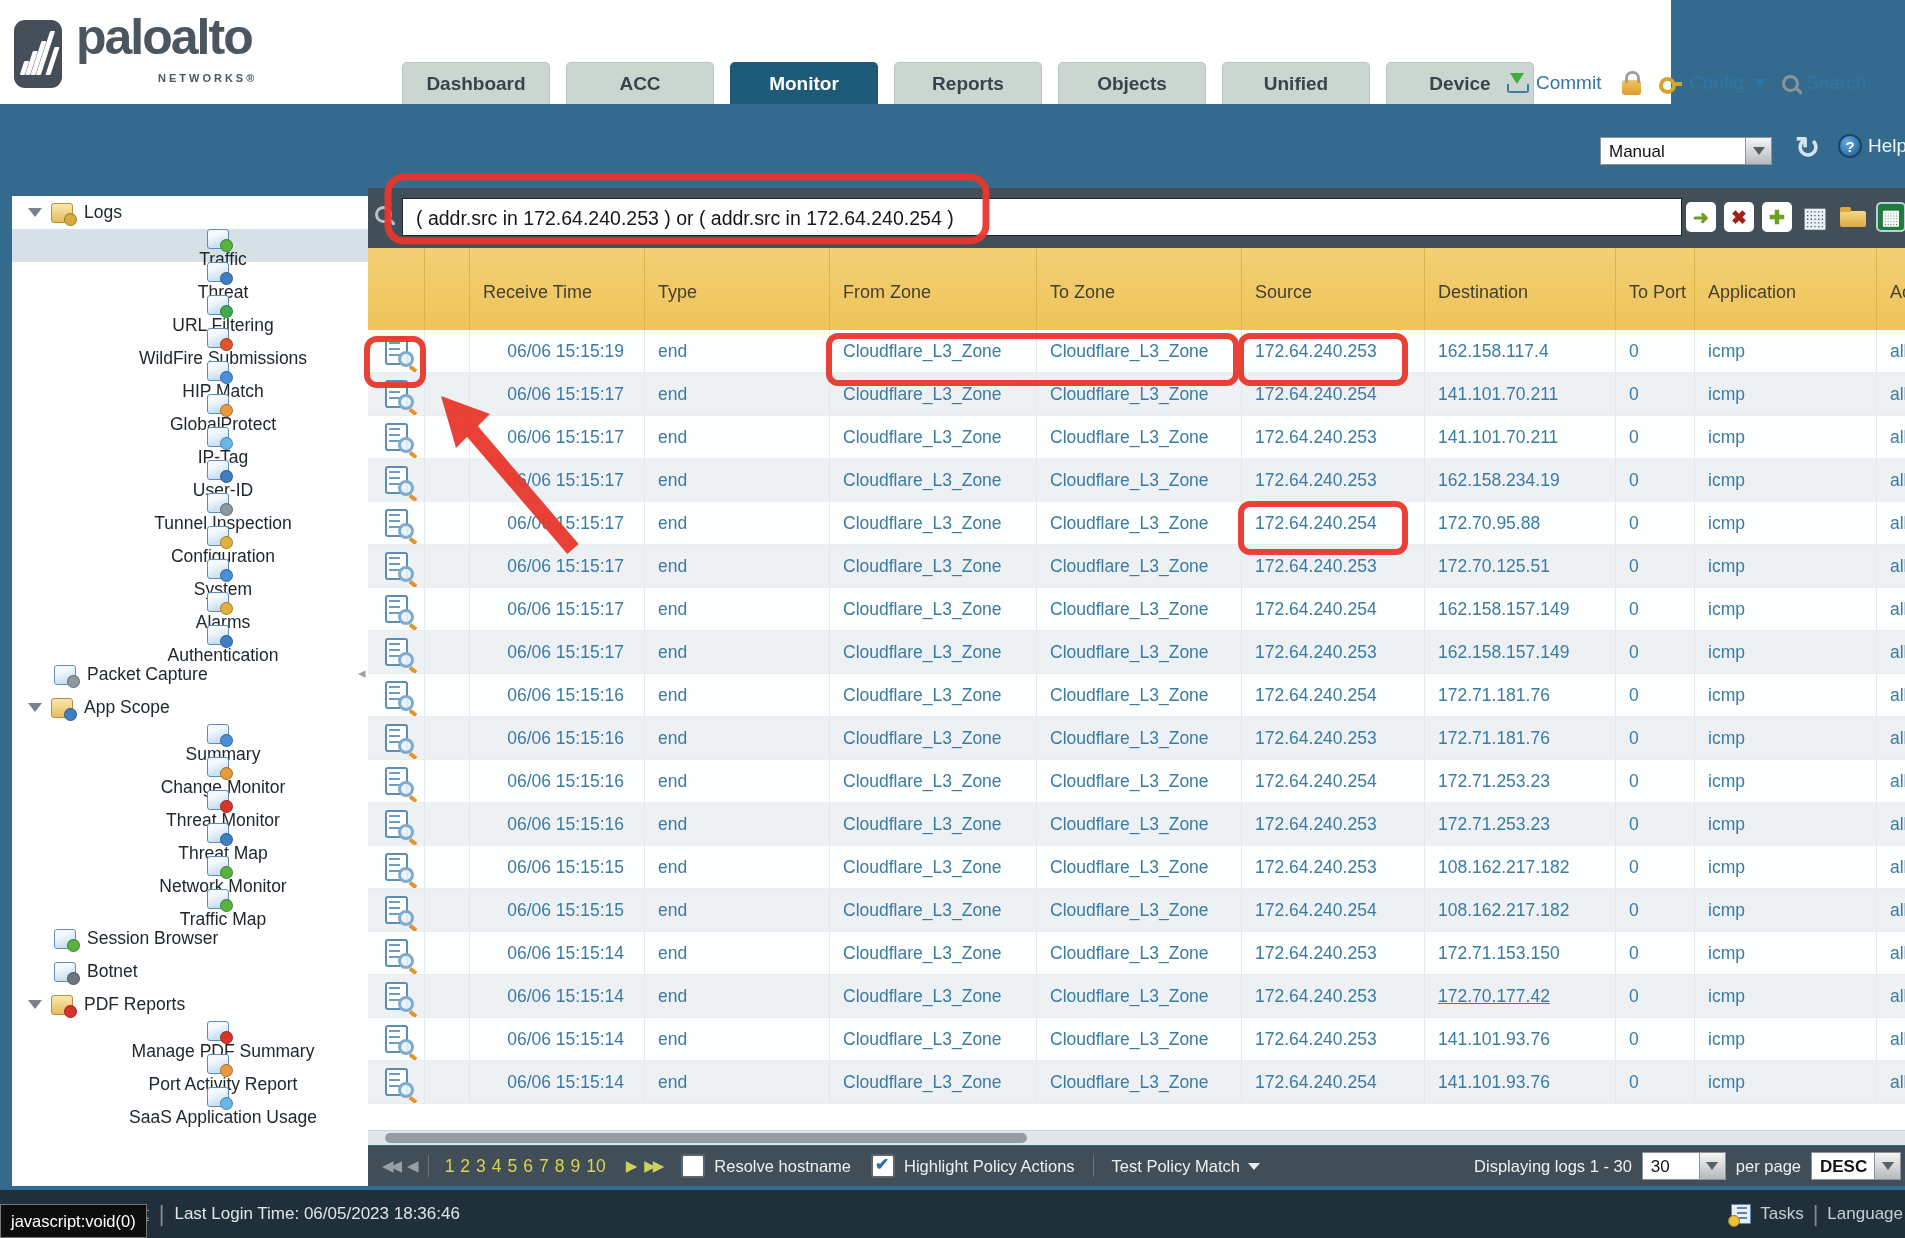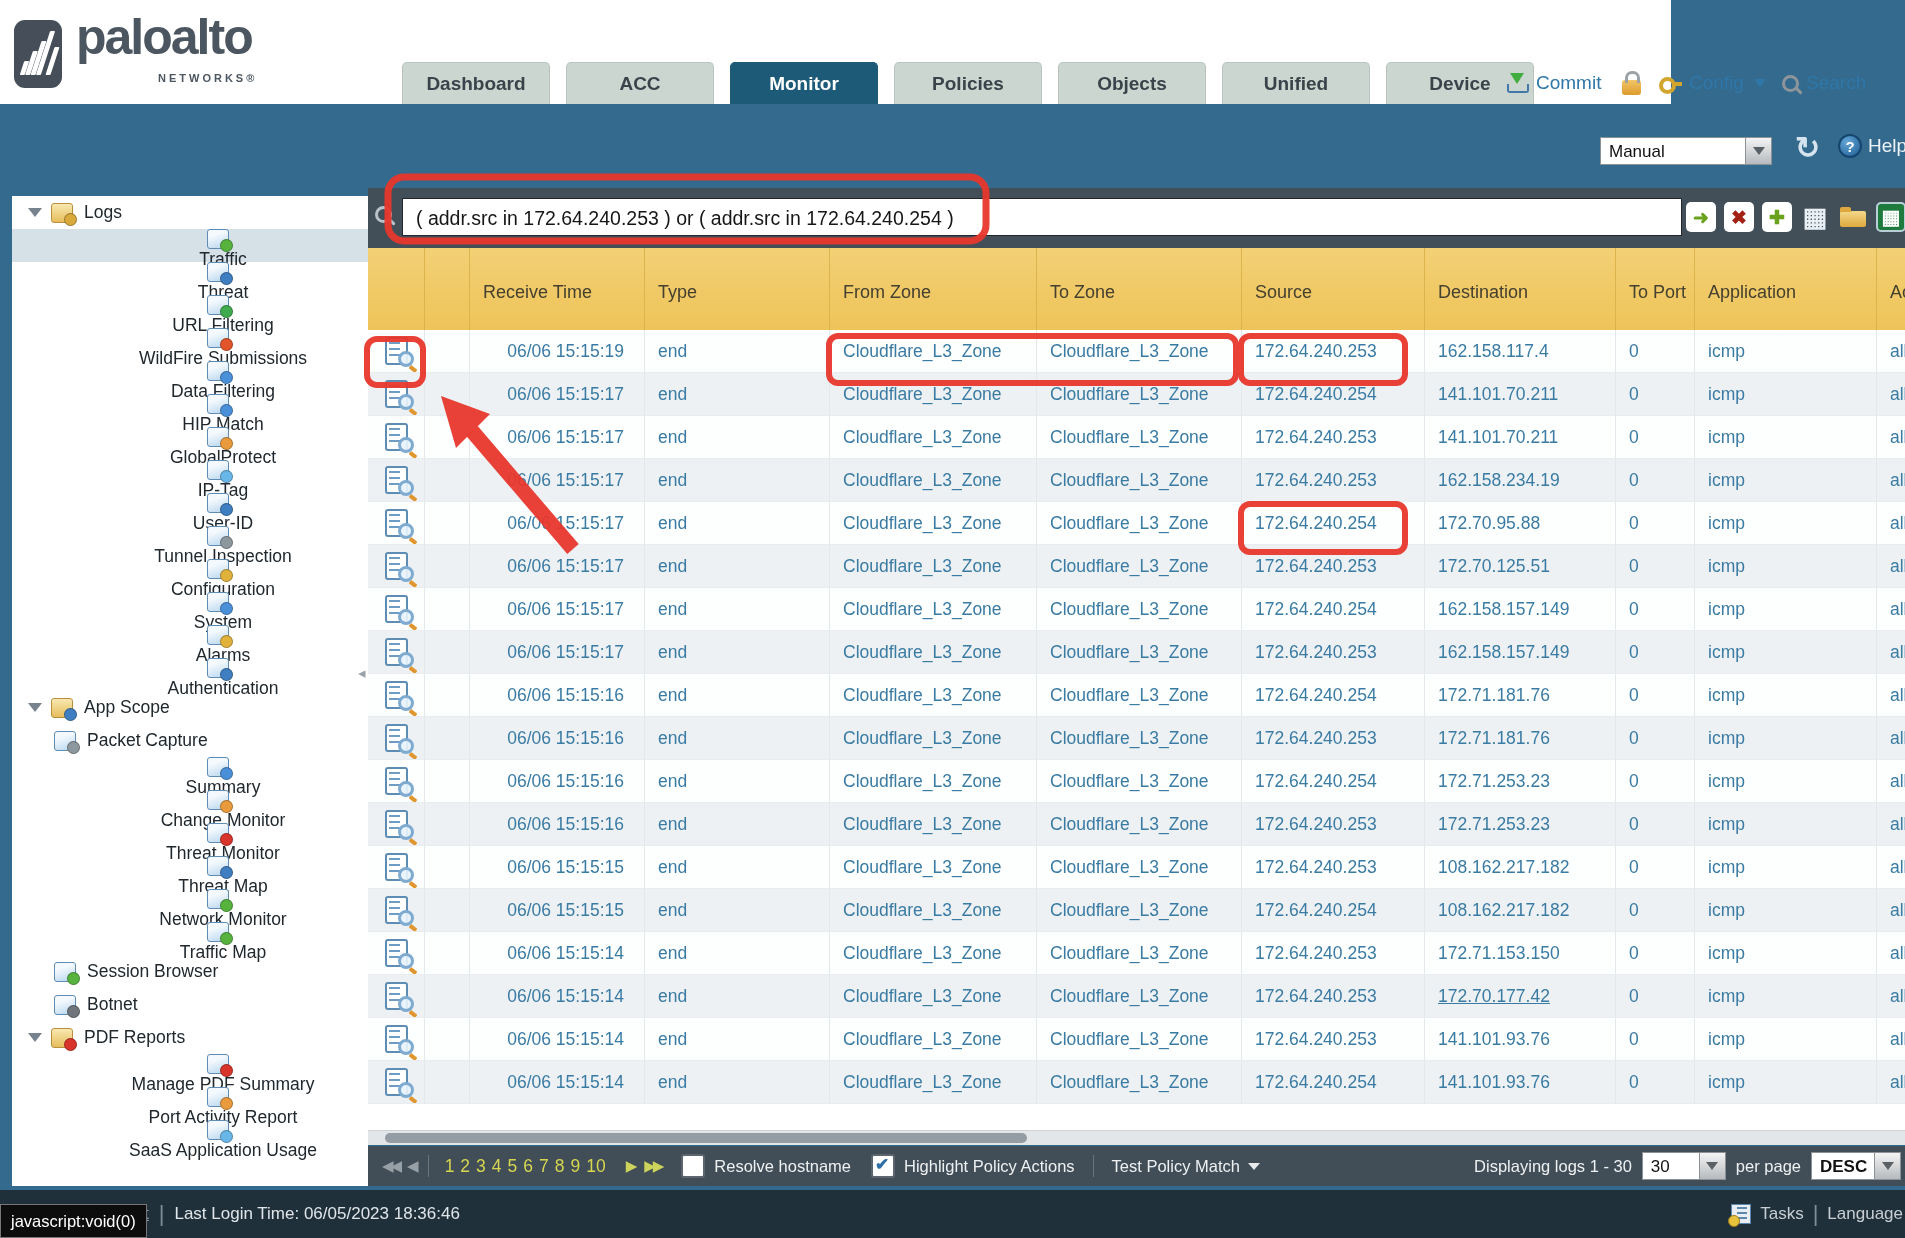--- a/index.html
+++ b/index.html
@@ -149,21 +149,21 @@
       <span class="b" style="left:29px;height:44px"></span>
       <span class="b" style="left:36px;height:28px"></span>
     </div>
     <div class="brand">paloalto</div>
     <div class="brand-sub">NETWORKS®</div>
 
     <div class="tabs" id="tabs">
         <div class="tab">Dashboard</div>
         <div class="tab">ACC</div>
         <div class="tab active">Monitor</div>
-        <div class="tab">Policies</div>
+        <div class="tab">Reports</div>
         <div class="tab">Objects</div>
         <div class="tab">Unified</div>
         <div class="tab">Device</div>
       </div>
 
     <div class="hlink" style="left:1505px">
       <span class="commit-ic"></span>
       <span>Commit</span>
     </div>
     <div class="hlink" style="left:1622px">
@@ -208,24 +208,20 @@
       </div>
       <div class="snav lvl1">
         <span class="sic" data-icon="url-filtering-icon"></span>
         <span>URL Filtering</span>
       </div>
       <div class="snav lvl1">
         <span class="sic" data-icon="wildfire-icon"></span>
         <span>WildFire Submissions</span>
       </div>
       <div class="snav lvl1">
-        <span class="sic" data-icon="data-filtering-icon"></span>
-        <span>Data Filtering</span>
-      </div>
-      <div class="snav lvl1">
         <span class="sic" data-icon="hip-match-icon"></span>
         <span>HIP Match</span>
       </div>
       <div class="snav lvl1">
         <span class="sic" data-icon="globalprotect-icon"></span>
         <span>GlobalProtect</span>
       </div>
       <div class="snav lvl1">
         <span class="sic" data-icon="ip-tag-icon"></span>
         <span>IP-Tag</span>
@@ -246,29 +242,29 @@
         <span class="sic" data-icon="system-icon"></span>
         <span>System</span>
       </div>
       <div class="snav lvl1">
         <span class="sic" data-icon="alarms-icon"></span>
         <span>Alarms</span>
       </div>
       <div class="snav lvl1">
         <span class="sic" data-icon="authentication-icon"></span>
         <span>Authentication</span>
+      </div>
+      <div class="snav lvl0 leaf">
+        <span class="sic" data-icon="packet-capture-icon"></span>
+        <span>Packet Capture</span>
       </div>
       <div class="snav lvl0 grp">
         <span class="tri"></span>
         <span class="sic folder" data-icon="app-scope-icon"></span>
         <span>App Scope</span>
-      </div>
-      <div class="snav lvl0 leaf">
-        <span class="sic" data-icon="packet-capture-icon"></span>
-        <span>Packet Capture</span>
       </div>
       <div class="snav lvl1">
         <span class="sic" data-icon="summary-icon"></span>
         <span>Summary</span>
       </div>
       <div class="snav lvl1">
         <span class="sic" data-icon="change-monitor-icon"></span>
         <span>Change Monitor</span>
       </div>
       <div class="snav lvl1">

